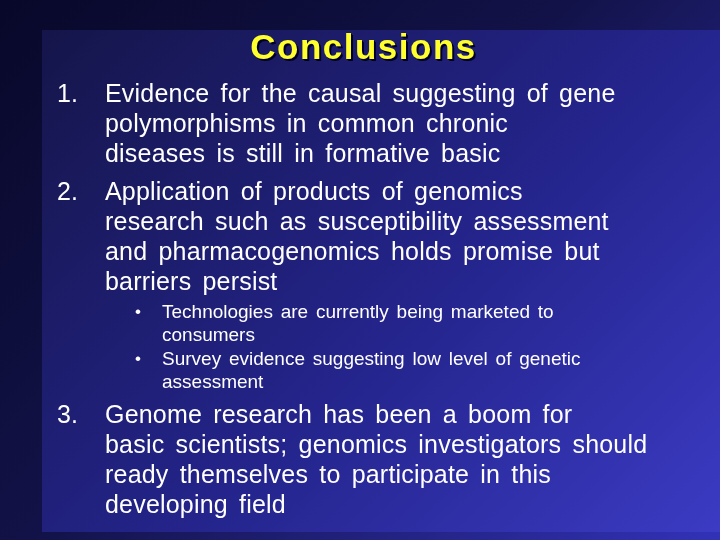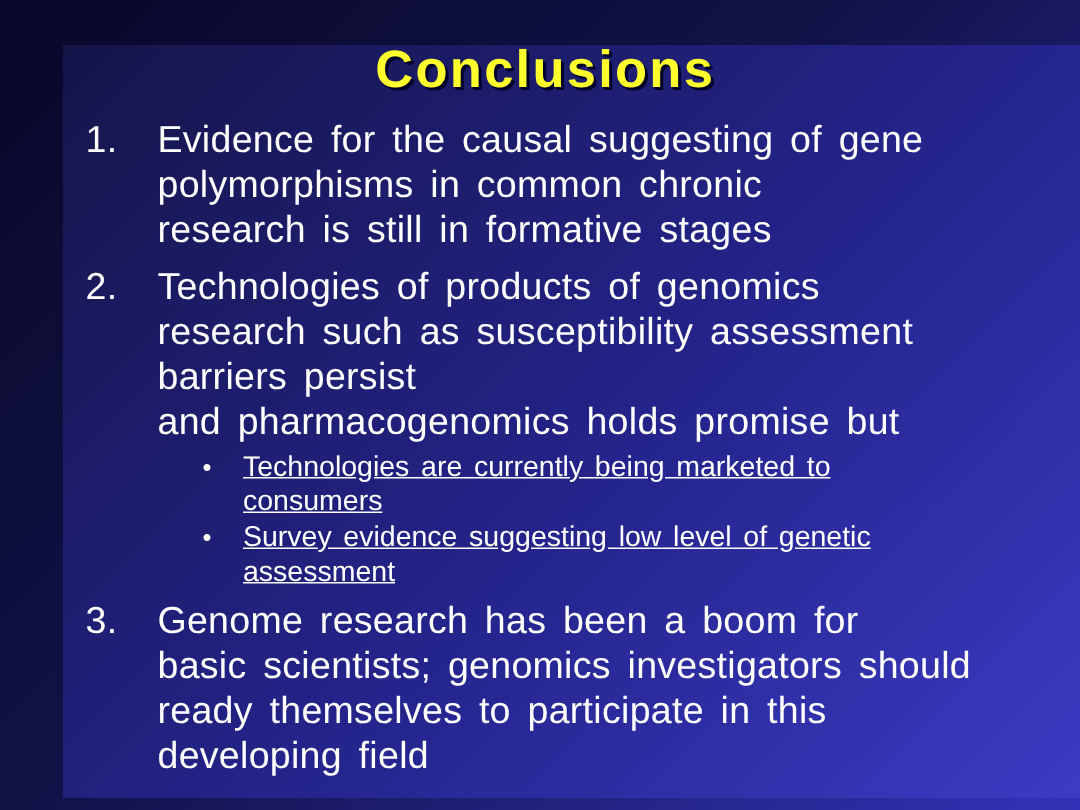--- a/index.html
+++ b/index.html
@@ -68,46 +68,46 @@
   .sub {
     display: flex;
     padding-left: 93px;
   }
   .sub + .sub { margin-top: 1px; }
   .sub .bullet {
     flex: 0 0 27px;
     width: 27px;
     font-size: 17px;
   }
-  .sub .lines div { white-space: nowrap; text-decoration: underline; }
+  .sub .lines div { white-space: nowrap; }
 </style>
 </head>
 <body>
 
 <div class="slide">
   <div class="panel">
 
     <div class="title">Conclusions</div>
 
     <div class="item item-1-block">
       <div class="num">1.</div>
       <div class="lines">
         <div>Evidence for the causal suggesting of gene</div>
         <div>polymorphisms in common chronic</div>
-        <div>research is still in formative stages</div>
+        <div>diseases is still in formative basic</div>
       </div>
     </div>
 
     <div class="item item-2-block">
       <div class="num">2.</div>
       <div class="lines">
-        <div>Technologies of products of genomics</div>
+        <div>Application of products of genomics</div>
         <div>research such as susceptibility assessment</div>
+        <div>and pharmacogenomics holds promise but</div>
         <div>barriers persist</div>
-        <div>and pharmacogenomics holds promise but</div>
       </div>
     </div>
 
     <div class="sub-list">
       <div class="sub">
         <div class="bullet">•</div>
         <div class="lines">
           <div>Technologies are currently being marketed to</div>
           <div>consumers</div>
         </div>

